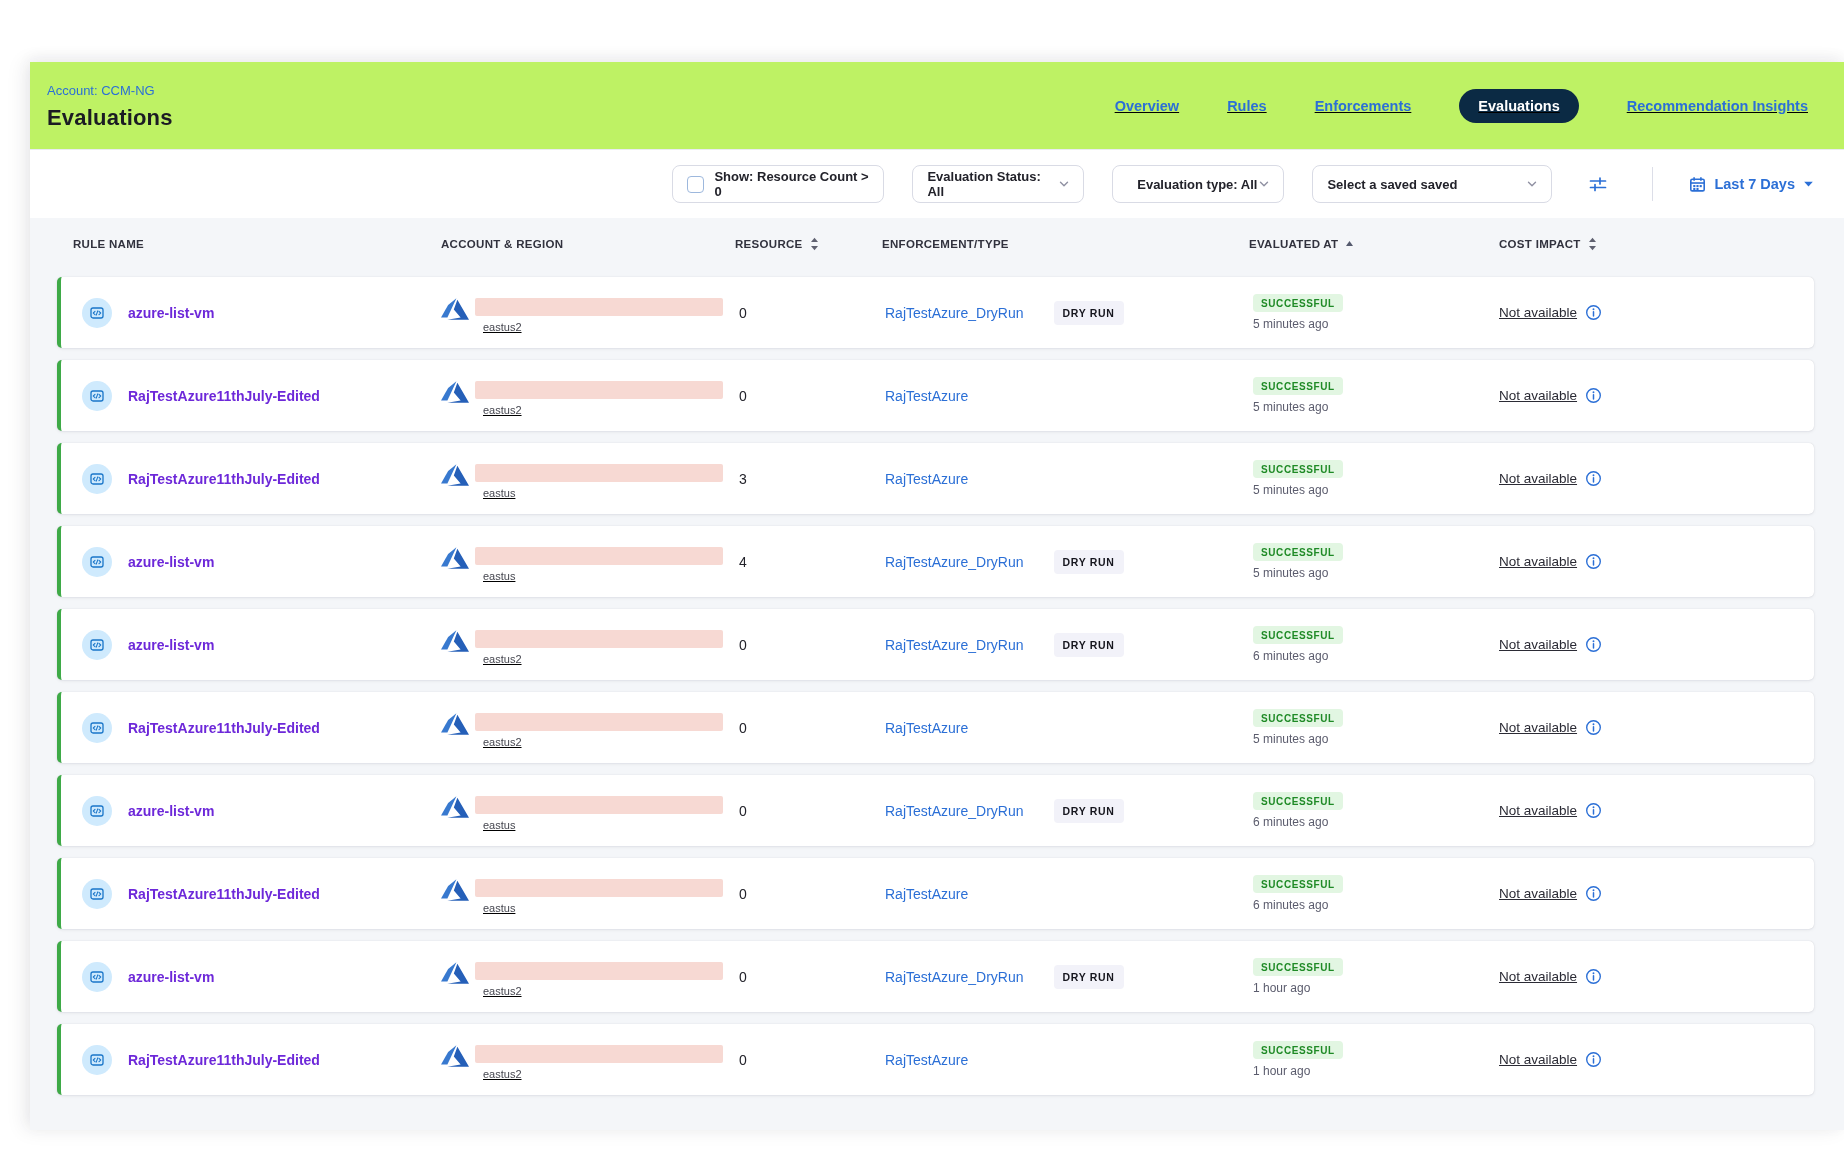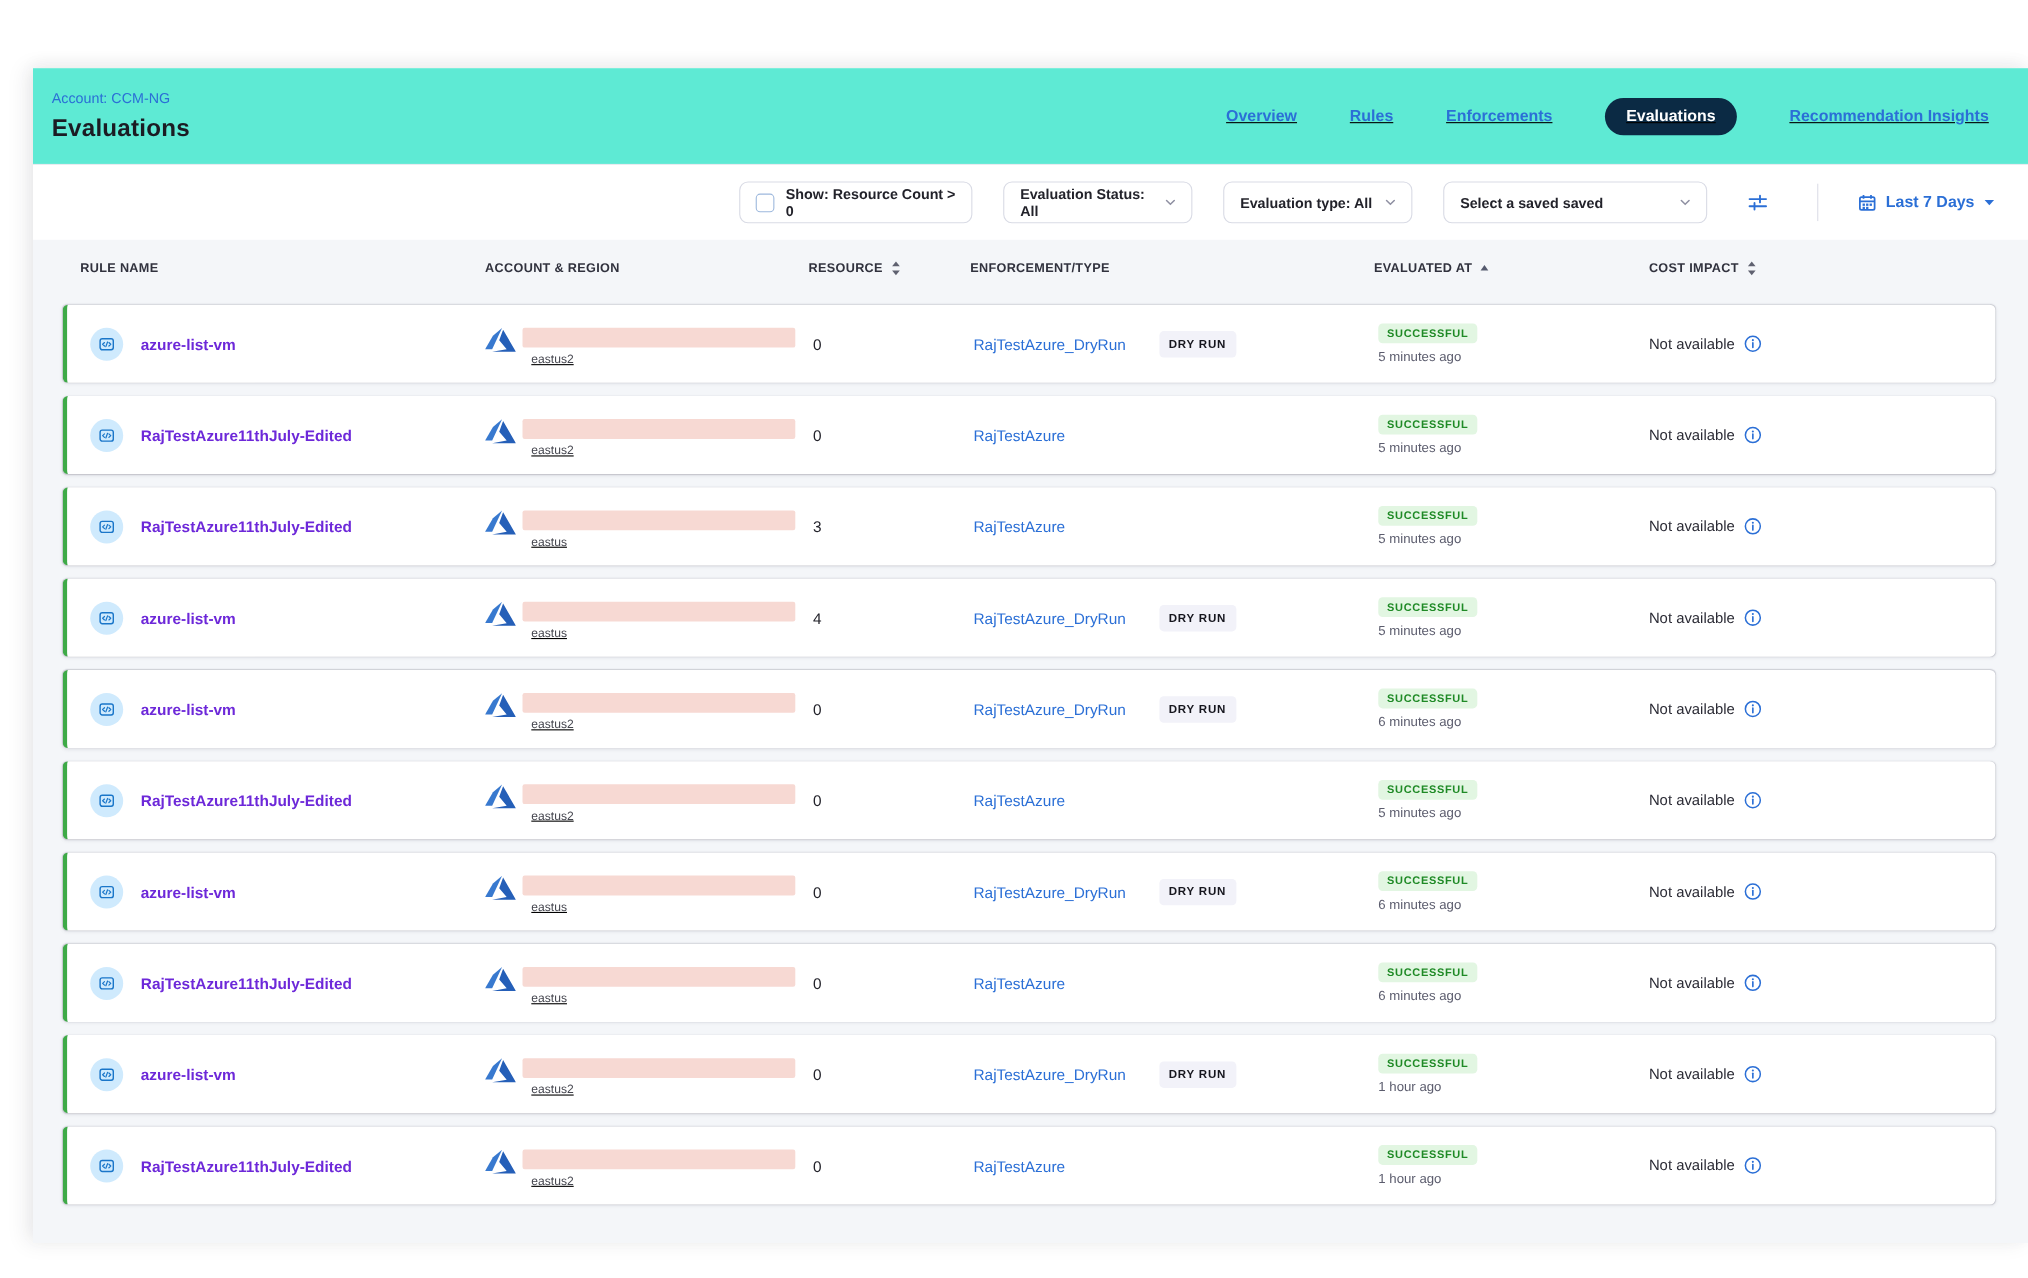--- a/index.html
+++ b/index.html
@@ -3,36 +3,36 @@
 <meta charset="utf-8">
 <style>
   * { margin:0; padding:0; box-sizing:border-box; }
   html,body { width:1844px; height:1162px; background:#ffffff; font-family:"Liberation Sans", sans-serif; overflow:hidden; }
   .page { position:relative; width:1844px; height:1162px; }
   .panel { position:absolute; left:30px; top:62px; width:1814px; height:1068px; background:#ffffff;
            box-shadow:-6px 0 18px rgba(33,43,54,.08), 0 -4px 14px rgba(33,43,54,.05); }
 
   
   .topbar { height:88px; display:flex; align-items:center; justify-content:space-between;
-            padding:0 36px 0 17px; border-bottom:1px solid #e9ebf0; background:#5eead4; }
+            padding:0 36px 0 17px; border-bottom:1px solid #e9ebf0; background:#bef264; }
   .breadcrumb { font-size:13px; color:#2b6fd6; font-weight:500; text-decoration:none; display:inline-block; margin-bottom:7px; cursor:pointer; }
   .page-title { font-size:22px; font-weight:700; color:#1b1c23; letter-spacing:.2px; }
   .tabs { display:flex; align-items:center; gap:48px;text-decoration:underline; }
   .tab { font-size:14.5px; font-weight:600; color:#2b6fd6; text-decoration:none; cursor:pointer; white-space:nowrap; }
   .tab.active { background:#0b2a44; color:#ffffff; padding:9px 19px; border-radius:18px; }
 
   
   .filterbar { height:68px; display:flex; align-items:center; justify-content:flex-end; gap:28px;
                padding-right:30px; background:#fff; }
   .control { height:38px; background:#fff; border:1px solid #d9dbe5; border-radius:8px;
              display:flex; align-items:center; font-size:13px; font-weight:600; color:#22222a; }
   .chk { width:212px; padding:0 14px; gap:10px; cursor:pointer; }
   .checkbox { width:17px; height:17px; border:1.5px solid #9db8dd; border-radius:4px; background:#fff; flex:0 0 auto; }
   .select { justify-content:space-between; padding:0 12px 0 14px; cursor:pointer; }
-  .sel-status, .sel-type { width:172px; }
+  .sel-status, .sel-type { width:172px;justify-content:flex-end; }
   .sel-saved { width:240px; }
   .chev { width:14px; height:14px; flex:0 0 auto; }
   .icon-btn { width:36px; height:36px; border:none; background:transparent; display:flex; align-items:center; justify-content:center; cursor:pointer; }
   .vdivider { width:1px; height:34px; background:#dcdee8; margin:0 8px; }
   .datepicker { display:flex; align-items:center; gap:8px; border:none; background:transparent;
                 font-size:14.5px; font-weight:600; color:#2b6fd6; cursor:pointer; font-family:inherit; }
 
   
   .table-area { position:absolute; top:156px; left:0; right:0; bottom:0; background:#f4f6f9; padding:0 30px 0 27px; }
   .thead-grid { display:grid; grid-template-columns:384px 294px 147px 367px 250px 1fr; align-items:center; }
@@ -59,21 +59,21 @@
   .region { font-size:11px; color:#45464f; margin-top:5px; margin-left:8px; }
   .c-resource { display:flex; align-items:center; padding-left:4px; font-size:14px; color:#22222a; }
   .c-enforcement { display:flex; align-items:center; gap:30px; padding-left:3px; }
   .enf-link { font-size:14px; font-weight:500; color:#2b6fd6; text-decoration:none; cursor:pointer; }
   .dry-badge { font-size:10.5px; font-weight:700; letter-spacing:.7px; color:#16161e;
                background:#f2f2f9; border-radius:4px; padding:6px 9px; }
   .c-evaluated { display:flex; flex-direction:column; justify-content:center; align-items:flex-start; gap:5px; padding-left:4px; }
   .success-badge { font-size:10px; font-weight:700; letter-spacing:.6px; color:#1f8a26;
                    background:#e2f6e2; border-radius:4px; padding:3.5px 8px; }
   .time { font-size:12px; color:#5b5c6d; }
-  .c-cost { display:flex; align-items:center; gap:8px; font-size:13.5px; color:#2b2b35; }
+  .c-cost { display:flex; align-items:center; gap:8px; font-size:13.5px; color:#2b2b35;text-decoration:underline; }
   .info-icon { width:17px; height:17px; cursor:pointer; }
 </style>
 </head>
 <body>
 
 <div class="page">
   <div class="panel">
 
     <div class="topbar">
       <div>

